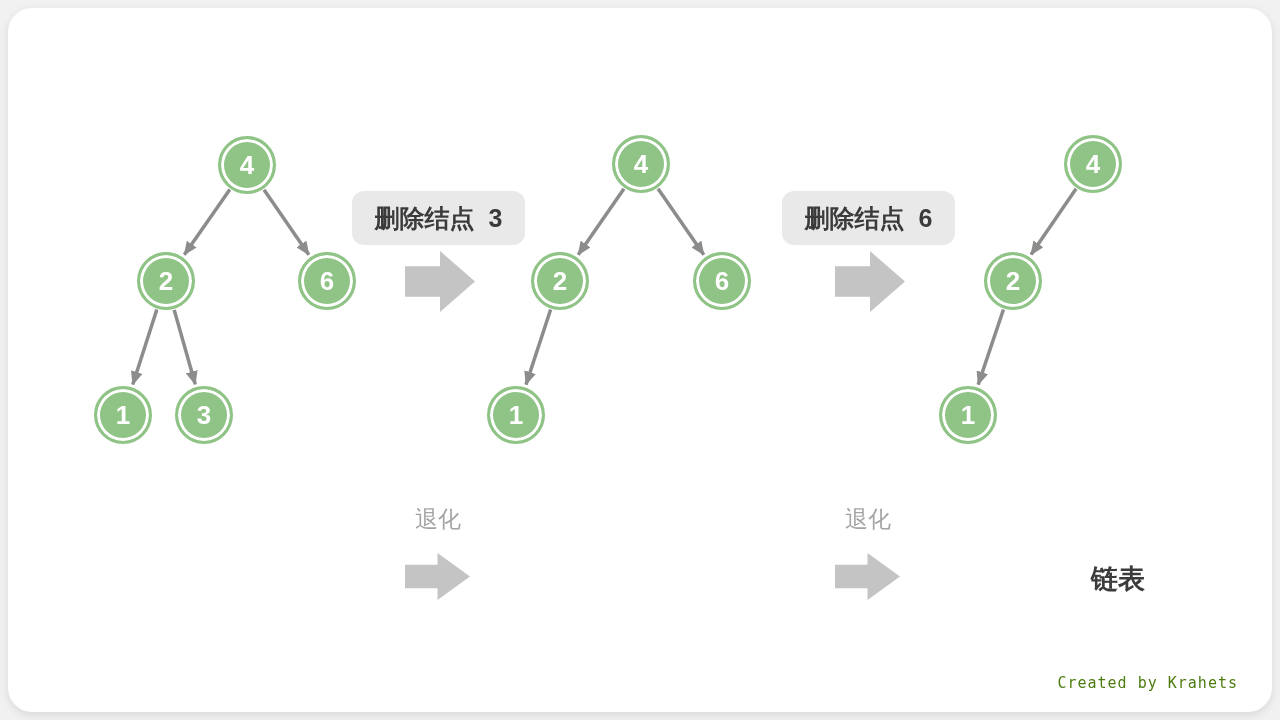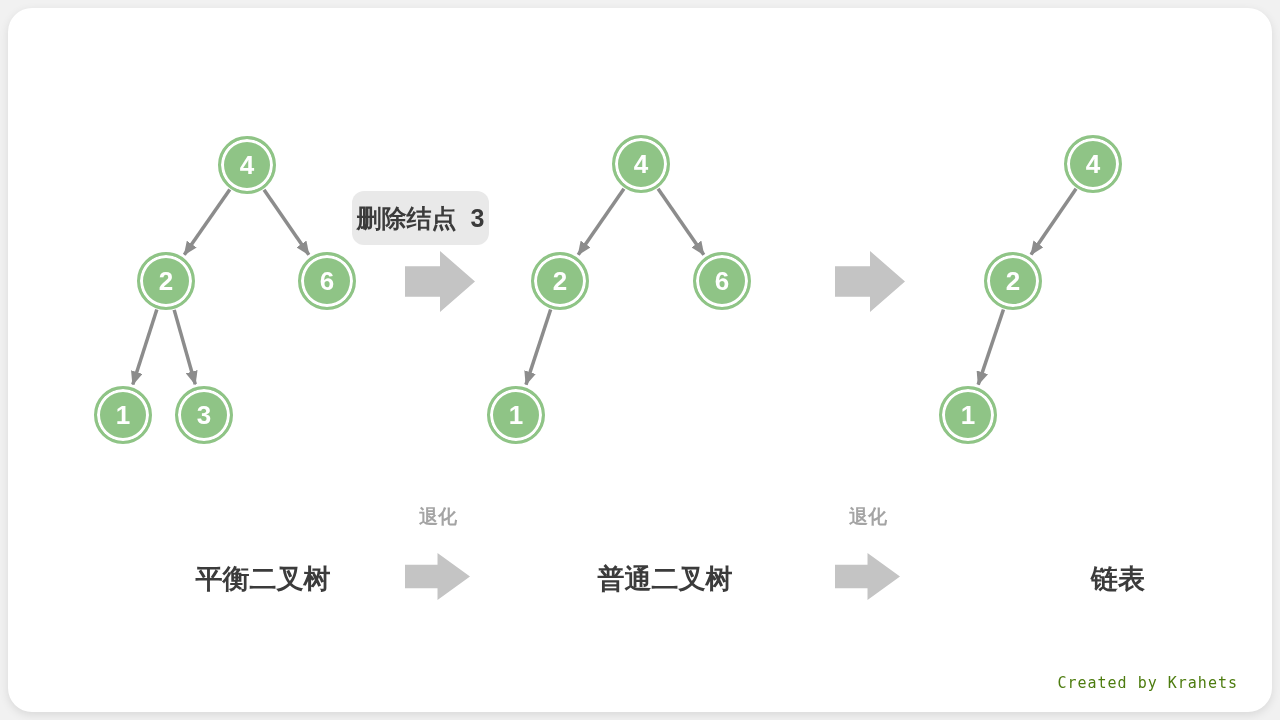--- a/index.html
+++ b/index.html
@@ -23,37 +23,37 @@
     background: #8fc486;
     border: 3px solid #8fc486;
     box-shadow: inset 0 0 0 3px #ffffff;
     box-sizing: border-box;
     transform: translate(-50%, -50%);
     display: flex; align-items: center; justify-content: center;
     color: #ffffff; font-size: 26px; font-weight: bold;
   }
   .del-label {
     position: absolute; top: 191px;
-    width: 137px; height: 54px;
+    width: 173px; height: 54px;
     background: #e9e9e9; border-radius: 12px;
     display: flex; align-items: center; justify-content: center;
     font-size: 25px; font-weight: bold; color: #3b3b3b;
     white-space: pre;
   }
   .block-arrow {
     position: absolute;
     background: #c4c4c4;
     clip-path: polygon(0% 25%, 50% 25%, 50% 0%, 100% 50%, 50% 100%, 50% 75%, 0% 75%);
   }
   .block-arrow.tree-level { top: 251px; width: 70px; height: 61px; }
   .block-arrow.caption-level { top: 553px; width: 65px; height: 47px; }
   .degrade-label {
     position: absolute; top: 504px;
     transform: translateX(-50%);
-    font-size: 19px; font-weight: bold; color: #a4a4a4;
+    font-size: 23px; font-weight: normal; color: #a4a4a4;
     white-space: nowrap;
   }
   .caption {
     position: absolute; top: 561px;
     transform: translateX(-50%);
     font-size: 27px; font-weight: bold; color: #3b3b3b;
     white-space: nowrap;
   }
   .credit {
     position: absolute; right: 42px; top: 674px;
@@ -93,28 +93,27 @@
       <div class="node" style="left: 641px; top: 164px; background: rgb(143, 196, 134); border-color: rgb(143, 196, 134);">4</div>
       <div class="node" style="left: 560px; top: 281px; background: rgb(143, 196, 134); border-color: rgb(143, 196, 134);">2</div>
       <div class="node" style="left: 722px; top: 281px; background: rgb(143, 196, 134); border-color: rgb(143, 196, 134);">6</div>
       <div class="node" style="left: 516px; top: 415px; background: rgb(143, 196, 134); border-color: rgb(143, 196, 134);">1</div>
       <div class="node" style="left: 1093px; top: 164px; background: rgb(143, 196, 134); border-color: rgb(143, 196, 134);">4</div>
       <div class="node" style="left: 1013px; top: 281px; background: rgb(143, 196, 134); border-color: rgb(143, 196, 134);">2</div>
       <div class="node" style="left: 968px; top: 415px; background: rgb(143, 196, 134); border-color: rgb(143, 196, 134);">1</div>
     </div>
 
   <div class="del-label" style="left:352px">删除结点  3</div>
+  <div class="del-label" style="left:782px">删除结点  6</div>
 
   <div class="block-arrow tree-level" style="left:405px"></div>
   <div class="block-arrow tree-level" style="left:835px"></div>
 
   <div class="degrade-label" style="left:438px">退化</div>
   <div class="degrade-label" style="left:868px">退化</div>
 
   <div class="block-arrow caption-level" style="left:405px"></div>
   <div class="block-arrow caption-level" style="left:835px"></div>
 
-  <div class="caption" style="left:263px">平衡二叉树</div>
-  <div class="caption" style="left:665px">普通二叉树</div>
   <div class="caption" style="left:1118px">链表</div>
 
   <div class="credit">Created by Krahets</div>
 </div>
 
 </body></html>

